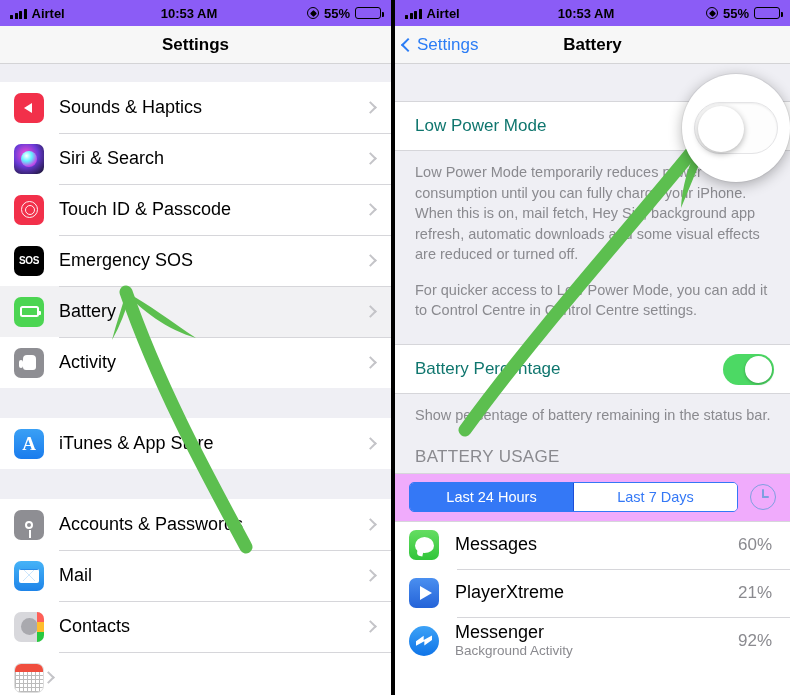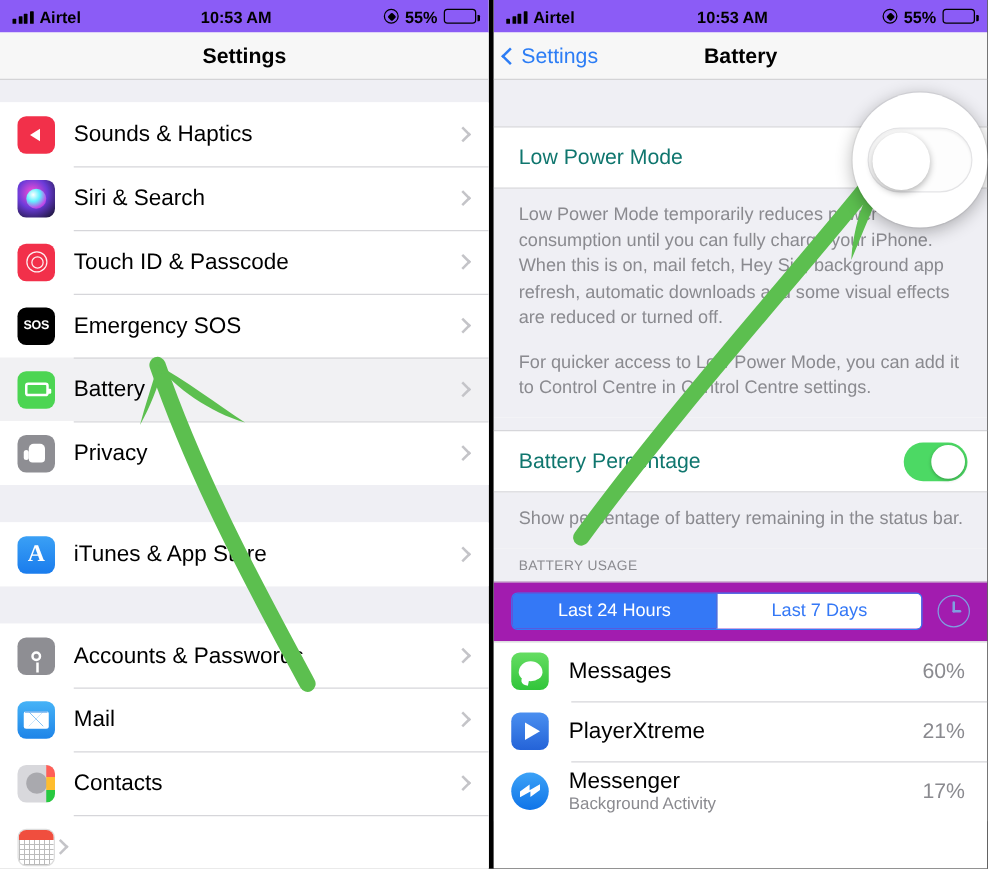--- a/index.html
+++ b/index.html
@@ -137,25 +137,25 @@
       box-shadow:0 1px 3px rgba(0,0,0,.28); }
   .toggle.on .knob { right:2px; }
   .toggle.off .knob{ left:2px; }
 
   .footnote {
     background:#efeff4; color:#8a8a8f; font-size:14.5px; line-height:1.42;
     padding: 11px 18px 13px 20px;
   }
   .footnote p + p { margin-top: 15px; }
   .section-hdr {
-    background:#efeff4; color:#8a8a8f; font-size:11px; letter-spacing:.3px;
+    background:#efeff4; color:#8a8a8f; font-size:17px; letter-spacing:.3px;
     padding: 8px 20px 6px 20px;
   }
 
-  .segwrap { background:#a21caf; display:flex; align-items:center; gap:12px; padding: 9px 14px 9px 14px; position:relative;}
+  .segwrap { background:#f0abfc; display:flex; align-items:center; gap:12px; padding: 9px 14px 9px 14px; position:relative;}
   .segmented { display:flex; flex:1; border:1px solid #3478f6; border-radius:5px; overflow:hidden; height:30px; }
   .seg { flex:1; display:flex;align-items:center;justify-content:center;
      font-size:14.5px; color:#3478f6; background:#fff; cursor:pointer; }
   .seg.active { background:#3478f6; color:#fff; }
   .seg + .seg { border-left:1px solid #1d4ed8; }
   .clock-ic { width:26px;height:26px;border:1.6px solid #7f9fe0;border-radius:50%;position:relative;flex:0 0 26px;cursor:pointer;}
   .clock-ic:before{content:"";position:absolute;left:11.4px;top:4.5px;width:1.6px;height:8.5px;background:#7f9fe0;border-radius:1px;}
   .clock-ic:after{content:"";position:absolute;left:11.4px;top:11.4px;width:6.5px;height:1.6px;background:#7f9fe0;border-radius:1px;}
 
   .usage-row {
@@ -259,21 +259,21 @@
         <span class="app-icon ic-batt">
             <span class="b"></span>
           </span>
         <span class="row-label">Battery</span>
         <span class="chev"></span>
       </div>
       <div class="row">
         <span class="app-icon ic-privacy">
             <span class="hand"></span>
           </span>
-        <span class="row-label">Privacy</span>
+        <span class="row-label">Activity</span>
         <span class="chev"></span>
       </div>
     </div>
 
     <div class="gap"></div>
 
     <div class="list">
       <div class="row">
         <span class="app-icon ic-itunes">
             <span class="a">A</span>
@@ -408,21 +408,21 @@
         <span class="usage-pct">21%</span>
       </div>
       <div class="usage-row">
         <span class="app-icon ic-messenger">
             <span class="bolt"></span>
           </span>
         <span class="usage-name">
           <span class="usage-title">Messenger</span>
           <span class="usage-sub">Background Activity</span>
         </span>
-        <span class="usage-pct">17%</span>
+        <span class="usage-pct">92%</span>
       </div>
     </div>
 
     <svg class="arrows" width="395" height="695" viewBox="0 0 395 695">
       <path d="M 70 430 C 150 320, 260 200, 316 128" stroke="#5cbf4f" stroke-width="13" fill="none" stroke-linecap="round"></path>
       <path d="M316 128 C 300 146, 288 176, 286 208 C 298 180, 308 152, 320 134 Z" fill="#5cbf4f"></path>
       <path d="M316 128 C 330 142, 348 156, 366 166 C 350 148, 332 134, 318 126 Z" fill="#5cbf4f"></path>
     </svg>
   </div>
 

